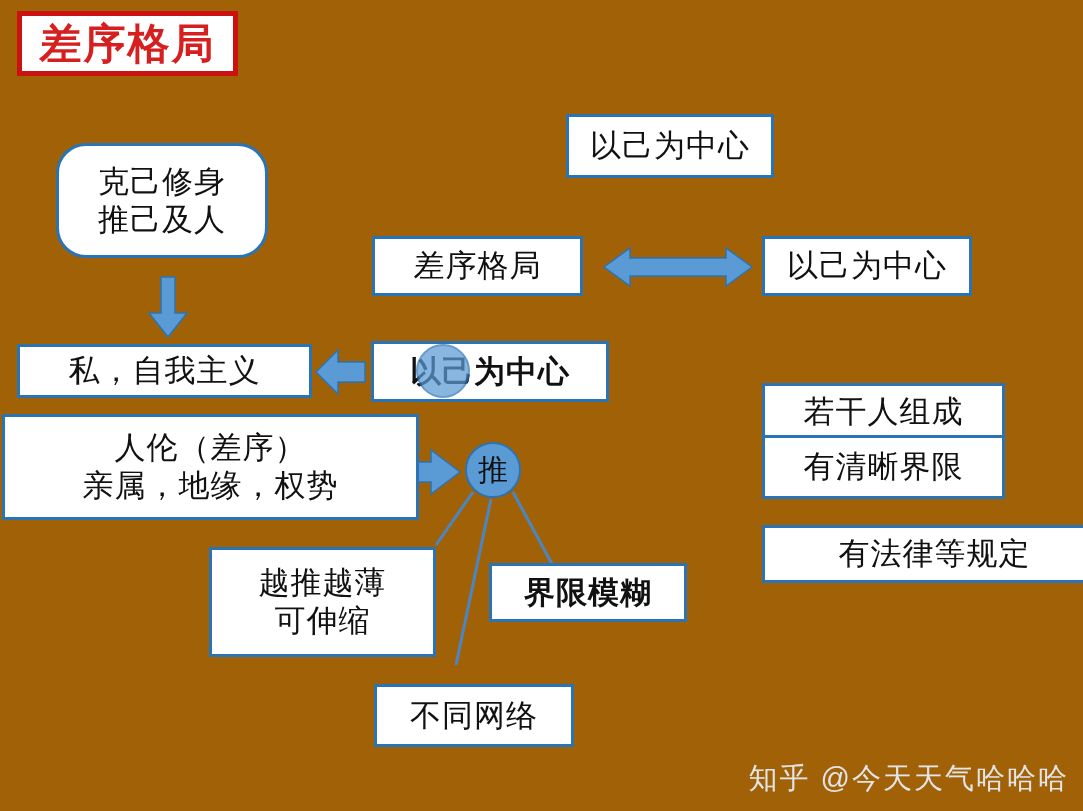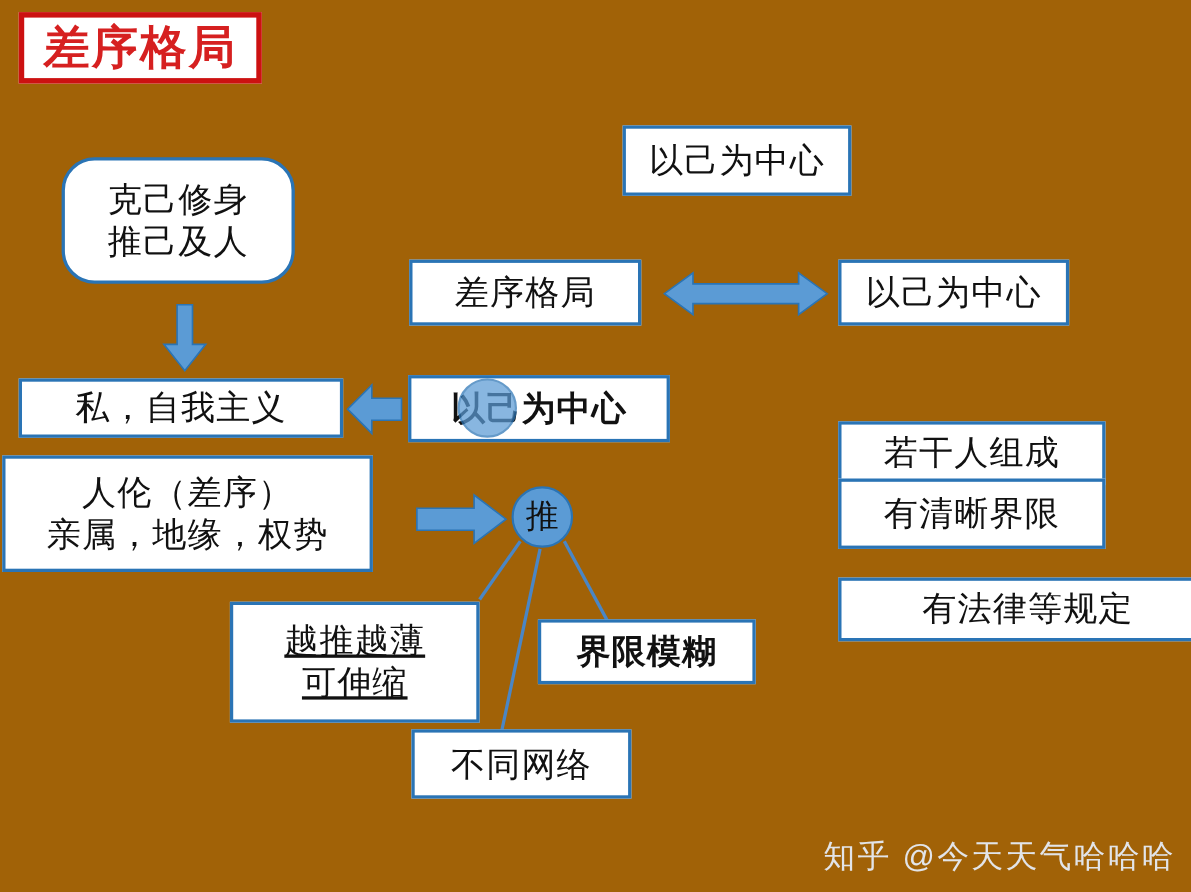--- a/index.html
+++ b/index.html
@@ -140,21 +140,21 @@
   <div class="arrow" style="left:148px; top:277px;">
     <svg width="40" height="62" viewBox="0 0 40 62">
       <polygon points="13,0 27,0 27,36 39,36 20,60 1,36 13,36" fill="#5b9bd5" stroke="#2a74b5" stroke-width="1.5"></polygon>
     </svg>
   </div>
 
   <div class="node" style="left:17px; top:344px; width:295px; height:54px;">
     <span>私，自我主义</span>
   </div>
 
-  <div class="node two-line" style="left:2px; top:414px; width:337px; height:106px;">
+  <div class="node two-line" style="left:2px; top:414px; width:417px; height:106px;">
     <span>人伦（差序）</span>
     <span class="line2">亲属，地缘，权势</span>
   </div>
 
   <div class="node" style="left:566px; top:114px; width:208px; height:64px;">
     <span>以己为中心</span>
   </div>
 
   <div class="node" style="left:372px; top:236px; width:211px; height:60px;">
     <span>差序格局</span>
@@ -197,30 +197,30 @@
   </div>
 
   <div class="node" style="left:762px; top:435px; width:243px; height:64px;">
     <span>有清晰界限</span>
   </div>
 
   <div class="node" style="left:762px; top:525px; width:345px; height:58px;">
     <span>有法律等规定</span>
   </div>
 
-  <div class="node two-line" style="left:209px; top:547px; width:227px; height:110px;text-decoration:underline;">
+  <div class="node two-line" style="left:209px; top:547px; width:227px; height:110px;">
     <span>越推越薄</span>
     <span class="line2">可伸缩</span>
   </div>
 
   <div class="node" style="left:489px; top:563px; width:198px; height:59px;font-weight:bold;">
     <span>界限模糊</span>
   </div>
 
-  <div class="node" style="left:374px; top:663px; width:200px; height:63px;">
+  <div class="node" style="left:374px; top:684px; width:200px; height:63px;">
     <span>不同网络</span>
   </div>
 
   <div class="watermark">
     <span>知乎 @今天天气哈哈哈</span>
   </div>
 
 </div>
 
 </body></html>

